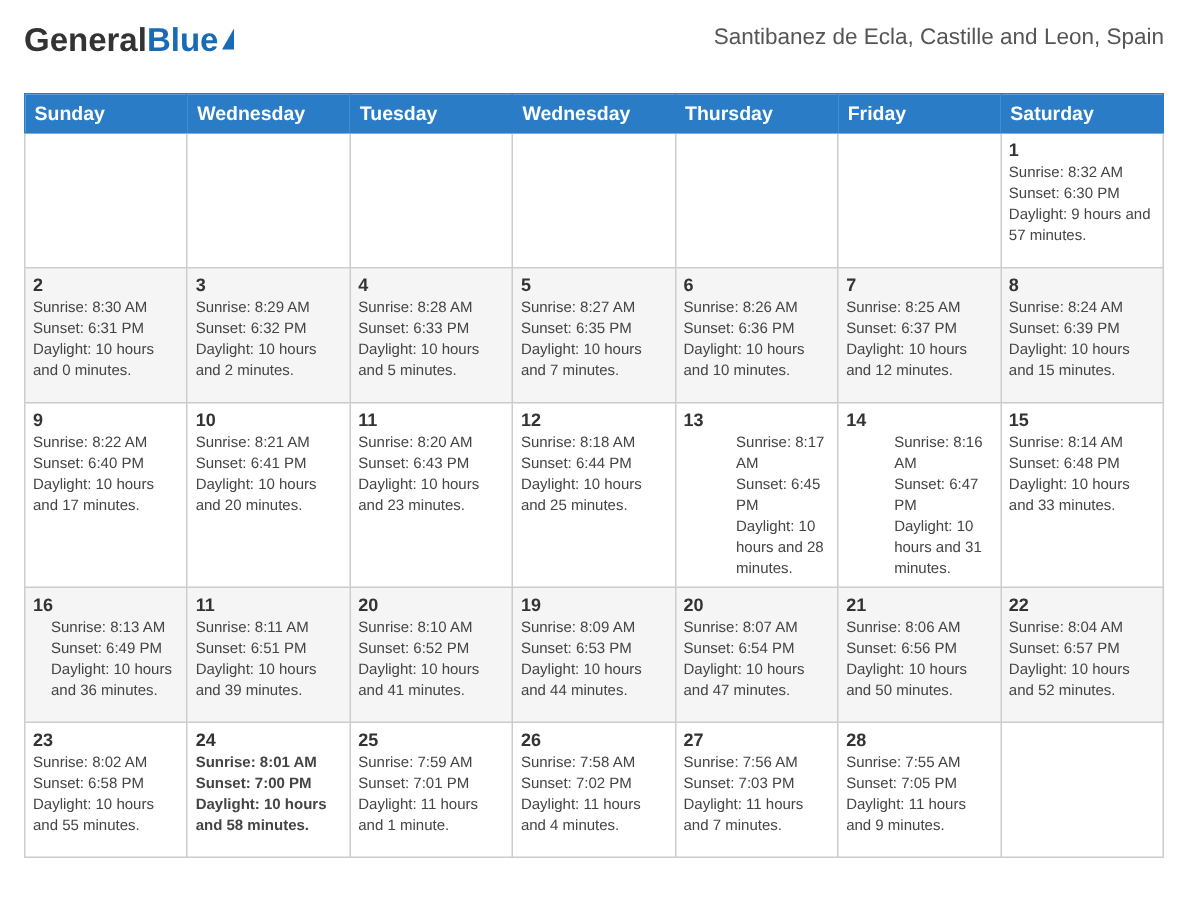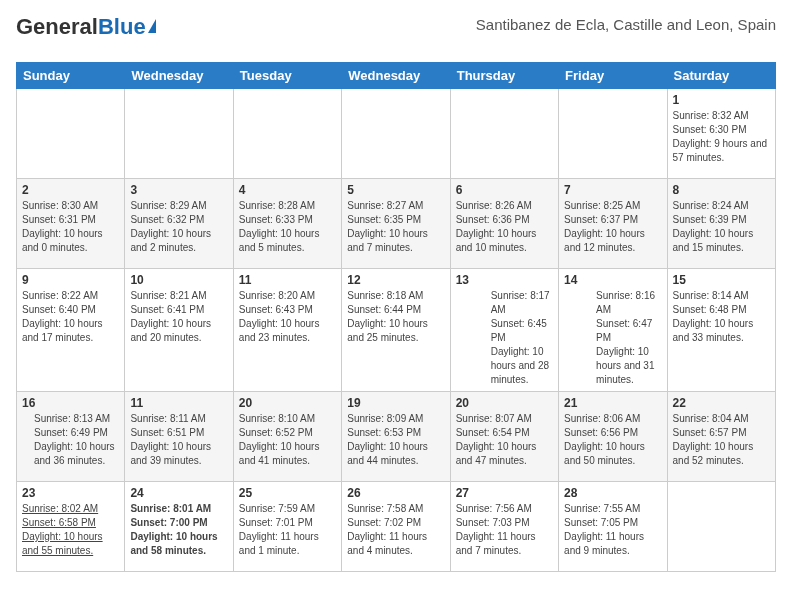--- a/index.html
+++ b/index.html
@@ -261,21 +261,21 @@
         <td>
           <span class="day-num">22</span>
           <div class="day-info" style="white-space: pre-line;">Sunrise: 8:04 AM
 Sunset: 6:57 PM
 Daylight: 10 hours and 52 minutes.</div>
         </td>
       </tr>
       <tr>
         <td>
           <span class="day-num">23</span>
-          <div class="day-info" style="white-space: pre-line; text-decoration: underline;">Sunrise: 8:02 AM
+          <div class="day-info" style="white-space: pre-line;">Sunrise: 8:02 AM
 Sunset: 6:58 PM
 Daylight: 10 hours and 55 minutes.</div>
         </td>
         <td>
           <span class="day-num">24</span>
           <div class="day-info" style="white-space: pre-line; font-weight: bold;">Sunrise: 8:01 AM
 Sunset: 7:00 PM
 Daylight: 10 hours and 58 minutes.</div>
         </td>
         <td>

